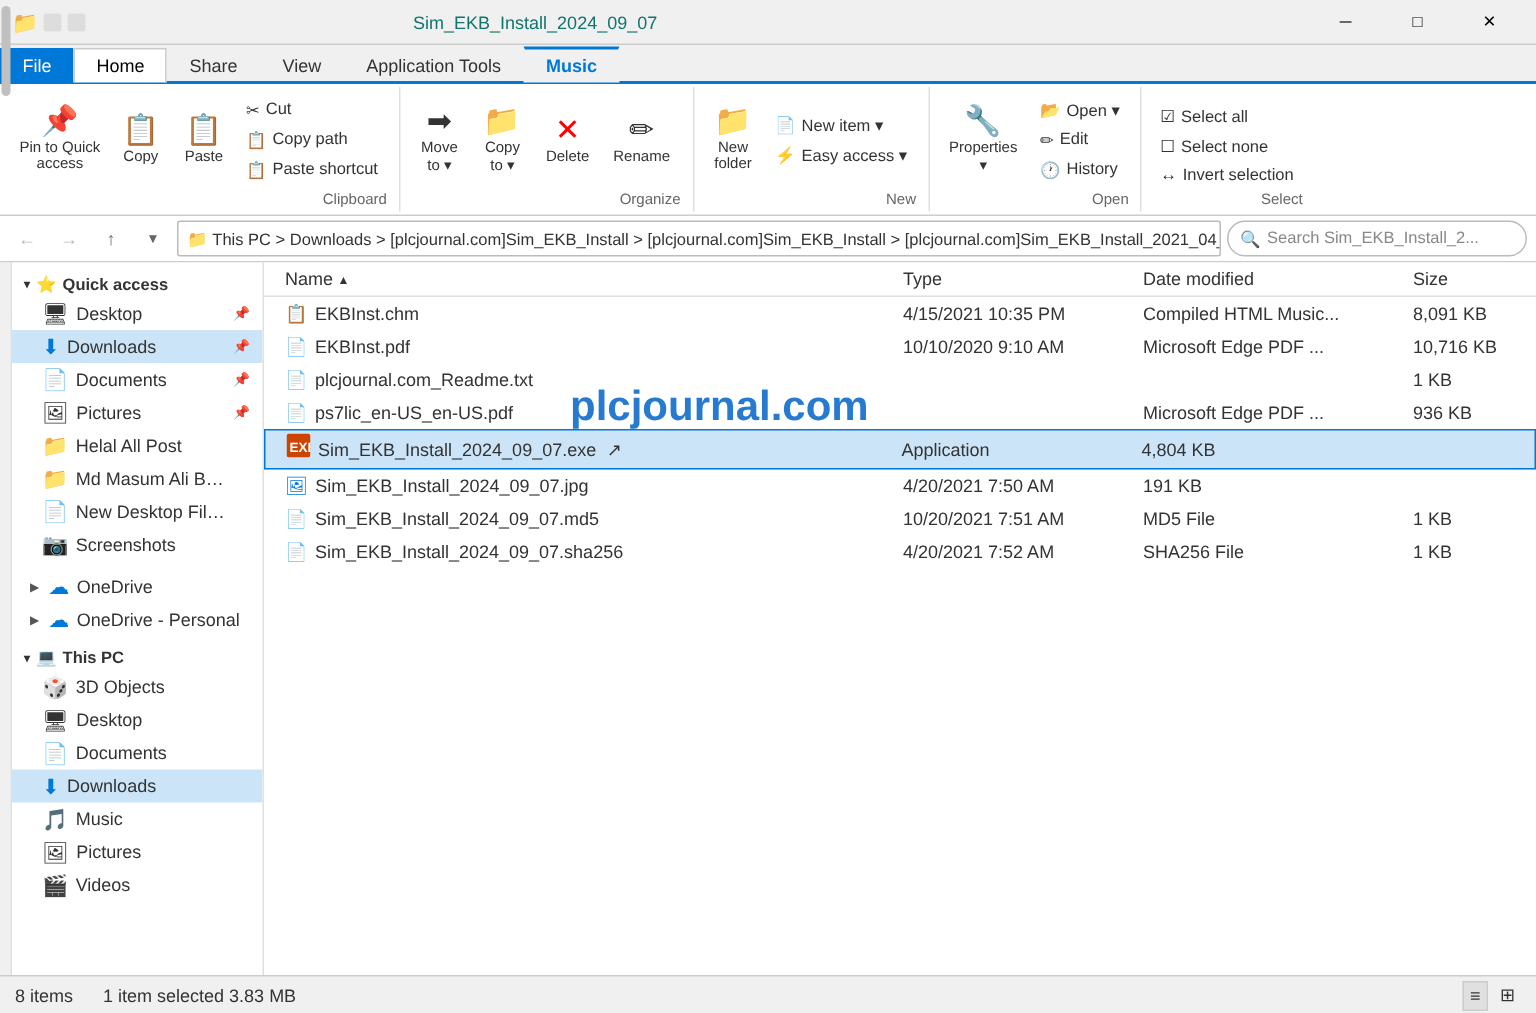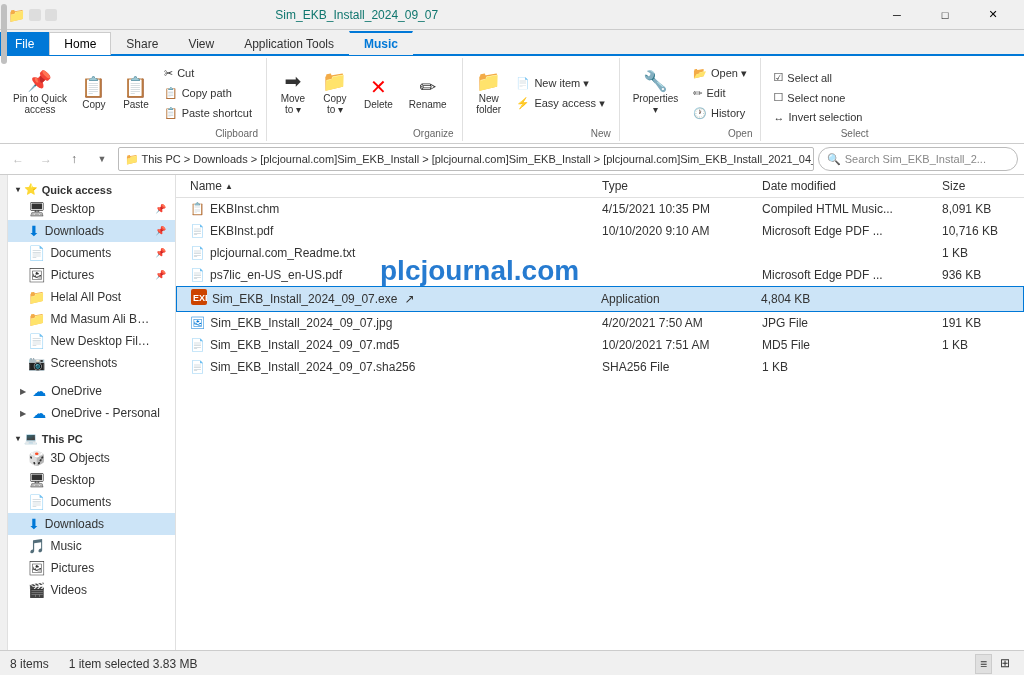--- a/index.html
+++ b/index.html
@@ -622,39 +622,39 @@
         <div class="file-cell">Application</div>
         <div class="file-cell">4,804 KB</div>
       </div>
 
       <div class="file-row">
         <div class="file-cell">
           <span style="color:#0078d7;">🖼</span>
           <span>Sim_EKB_Install_2024_09_07.jpg</span>
         </div>
         <div class="file-cell">4/20/2021 7:50 AM</div>
-        <div class="file-cell">JPG File</div>
         <div class="file-cell">191 KB</div>
       </div>
 
       <div class="file-row">
         <div class="file-cell">
           <span style="color:#666;">📄</span>
           <span>Sim_EKB_Install_2024_09_07.md5</span>
         </div>
         <div class="file-cell">10/20/2021 7:51 AM</div>
         <div class="file-cell">MD5 File</div>
         <div class="file-cell">1 KB</div>
       </div>
 
       <div class="file-row">
         <div class="file-cell">
           <span style="color:#666;">📄</span>
           <span>Sim_EKB_Install_2024_09_07.sha256</span>
         </div>
+        <div class="file-cell">4/20/2021 7:52 AM</div>
         <div class="file-cell">SHA256 File</div>
         <div class="file-cell">1 KB</div>
       </div>
     </div>
   </div>
 </div>
 
 <div class="status-bar">
   <span>8 items</span>
   <span>1 item selected  3.83 MB</span>

